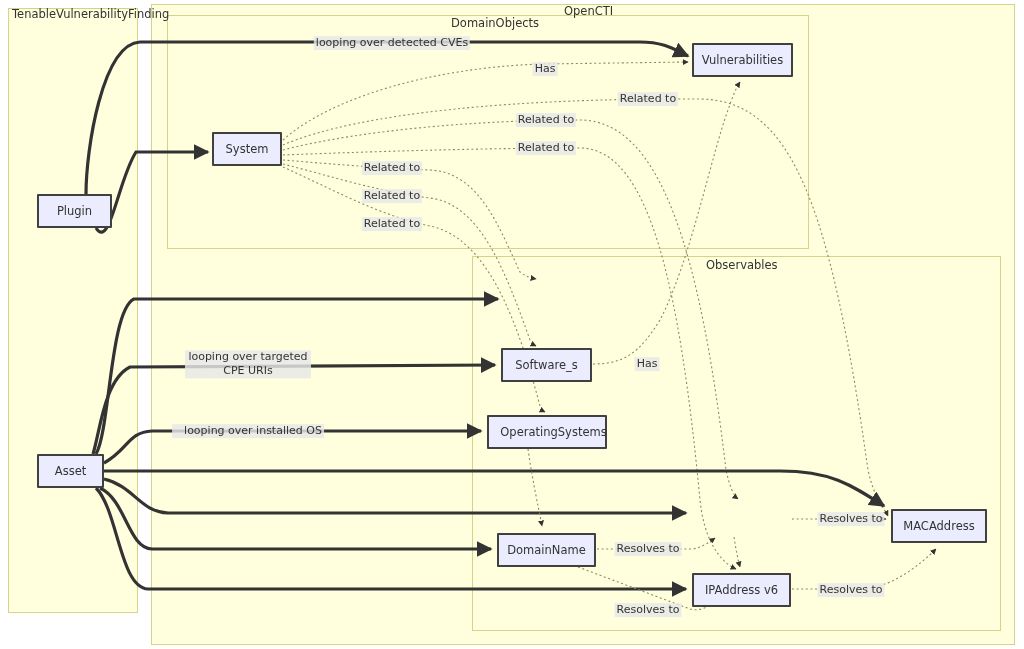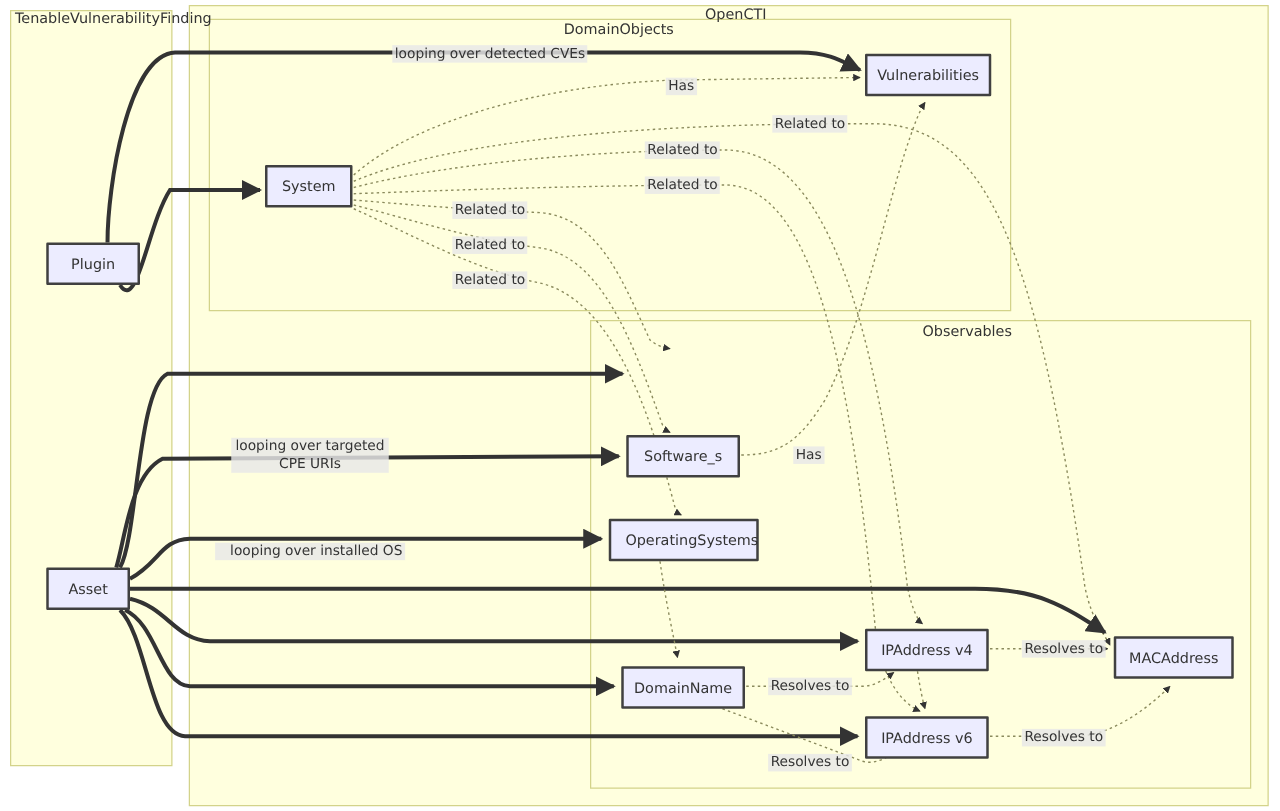--- a/index.html
+++ b/index.html
@@ -129,42 +129,41 @@
 
     <path class="dotted-edge" d="M 734 537 C 736 550 738 560 740 567" marker-end="url(#arrow-dot)"></path>
 
     <path class="dotted-edge" d="M 792 519 L 886 519" marker-end="url(#arrow-dot)"></path>
     <path class="dotted-edge" d="M 792 589 L 860 589 C 890 589 920 565 936 549" marker-end="url(#arrow-dot)"></path>
   </svg>
 
   <div class="cluster-label" style="left:12px; top:9px;">TenableVulnerabilityFinding</div>
   <div class="cluster-label" style="left:564px; top:6px;">OpenCTI</div>
   <div class="cluster-label" style="left:451px; top:18px;">DomainObjects</div>
-  <div class="cluster-label" style="left:706px; top:260px;margin-left:32px;">Observables</div>
+  <div class="cluster-label" style="left:706px; top:260px;">Observables</div>
 
   <div class="node" style="left:37px; top:194px; width:75px; height:34px;">Plugin</div>
   <div class="node" style="left:37px; top:454px; width:67px; height:34px;">Asset</div>
   <div class="node" style="left:212px; top:132px; width:70px; height:34px;">System</div>
   <div class="node" style="left:692px; top:43px; width:101px; height:34px;">Vulnerabilities</div>
   <div class="node" style="left:501px; top:348px; width:91px; height:34px;">Software_s</div>
   <div class="node" style="left:487px; top:415px; width:120px; height:34px;padding-left:13px;">OperatingSystems</div>
   <div class="node" style="left:497px; top:533px; width:99px; height:34px;">DomainName</div>
-  <div class="node" style="left:692px; top:503px; width:99px; height:34px;">IPAddress v4</div>
   <div class="node" style="left:692px; top:573px; width:99px; height:34px;">IPAddress v6</div>
   <div class="node" style="left:891px; top:509px; width:96px; height:34px;">MACAddress</div>
 
   <div class="edge-label" style="left:392px; top:43px;">looping over detected CVEs</div>
   <div class="edge-label" style="left:545px; top:69px;">Has</div>
   <div class="edge-label" style="left:648px; top:99px;">Related to</div>
   <div class="edge-label" style="left:546px; top:120px;">Related to</div>
   <div class="edge-label" style="left:546px; top:148px;">Related to</div>
   <div class="edge-label" style="left:392px; top:168px;">Related to</div>
   <div class="edge-label" style="left:392px; top:196px;">Related to</div>
   <div class="edge-label" style="left:392px; top:224px;">Related to</div>
   <div class="edge-label multiline" style="left:248px; top:364px;">looping over targeted CPE URIs</div>
-  <div class="edge-label" style="left:248px; top:441px;padding-left:12px;">looping over installed OS</div>
+  <div class="edge-label" style="left:248px; top:431px;padding-left:12px;">looping over installed OS</div>
   <div class="edge-label" style="left:647px; top:364px;">Has</div>
   <div class="edge-label" style="left:648px; top:549px;">Resolves to</div>
   <div class="edge-label" style="left:648px; top:610px;">Resolves to</div>
   <div class="edge-label" style="left:851px; top:519px;">Resolves to</div>
   <div class="edge-label" style="left:851px; top:590px;">Resolves to</div>
 
 </div>
 
 </body></html>

